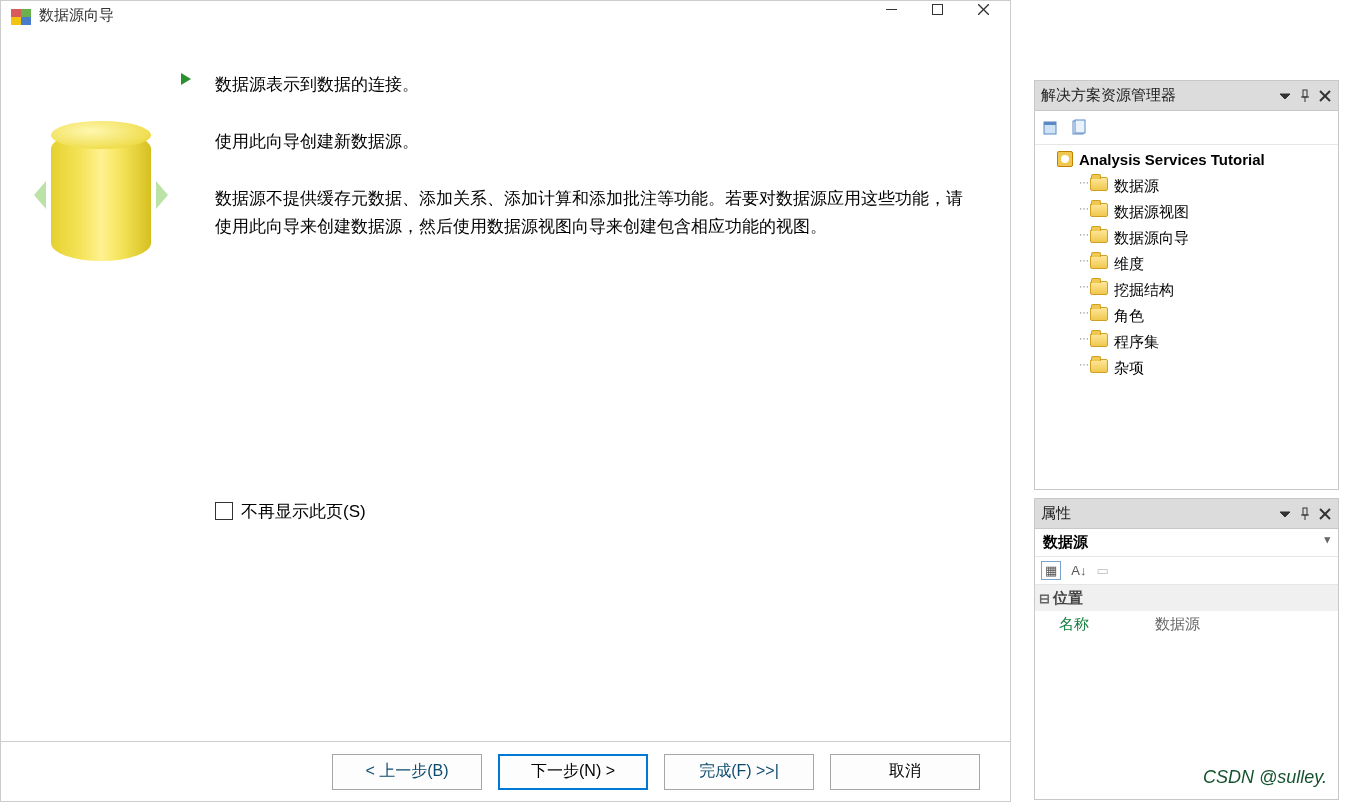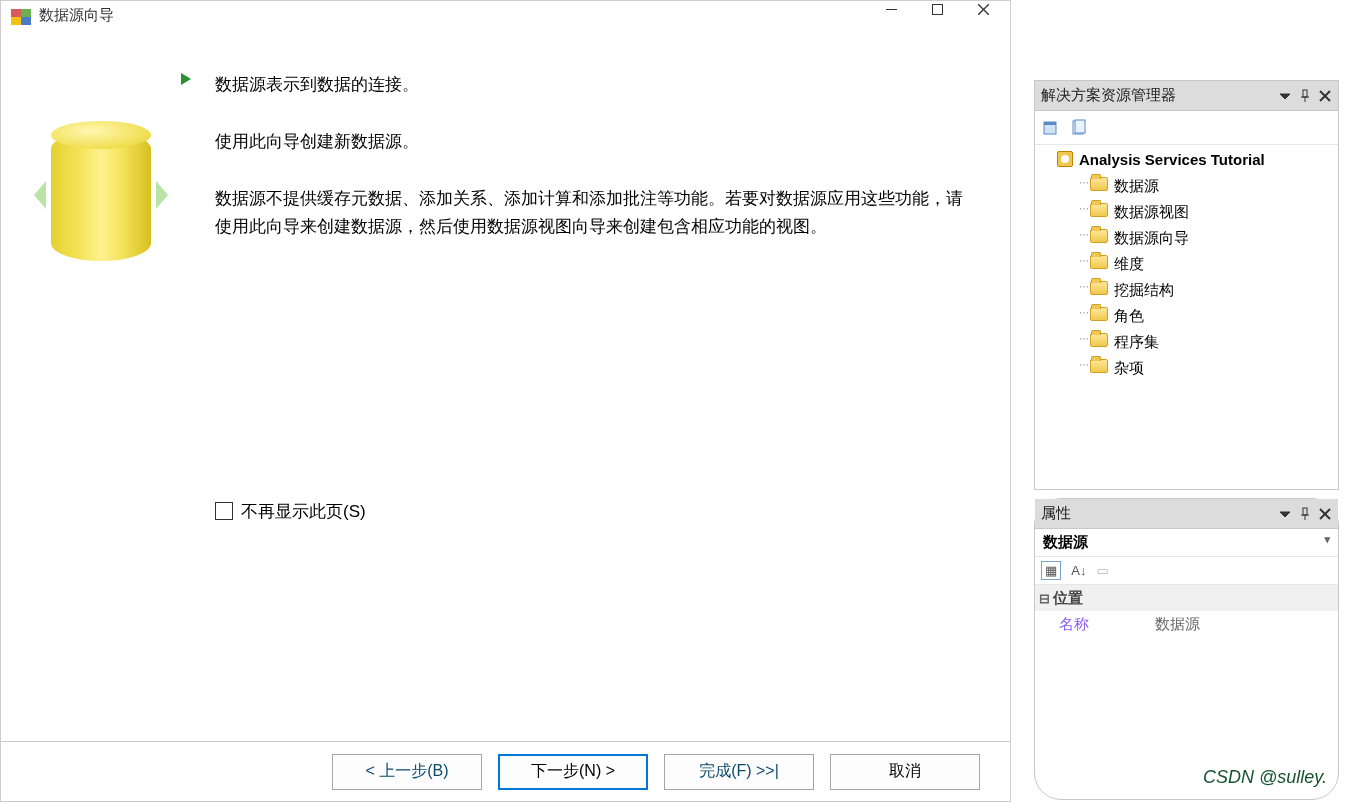--- a/index.html
+++ b/index.html
@@ -54,29 +54,29 @@
 .tree-row { display: flex; align-items: flex-start; height: 26px; }
 .indent1 { padding-left: 18px; }
 .indent2 { padding-left: 36px; }
 .folder { width: 18px; height: 14px; background: linear-gradient(#ffe79a,#f0c850); border: 1px solid #d0a020; border-radius: 2px; margin-right: 6px; position: relative; }
 .folder::before { content: ""; position: absolute; left: 0; top: -4px; width: 8px; height: 4px; background: #f0c850; border: 1px solid #d0a020; border-bottom: none; border-radius: 2px 2px 0 0; }
 .proj-icon { width: 16px; height: 16px; background: #f0c850; border: 1px solid #c08000; border-radius: 2px; margin-right: 6px; position: relative; }
 .proj-icon::after { content: ""; position: absolute; left: 3px; top: 3px; width: 8px; height: 8px; background: #fff; border-radius: 50%; }
 .bold { font-weight: 700; }
 .dots { color: #888; margin: 0 4px; font-size: 10px; letter-spacing: -3px; }
 
-.panel2 { margin-top: 8px; flex: 1; border-radius: 27px; }
+.panel2 { margin-top: 8px; flex: 1; }
 .obj-name { font-weight: 700; font-size: 15px; padding: 4px 8px; border-bottom: 1px solid #e6e6e6; display: flex; }
 .obj-name .dd { margin-left: auto; color: #666; font-size: 11px; }
 .prop-tools { height: 28px; display: flex; align-items: center; padding: 0 6px; gap: 10px; border-bottom: 1px solid #e6e6e6; font-size: 13px; color: #555; }
 .prop-grid { font-size: 15px; }
 .prop-cat { display: flex; align-items: center; height: 26px; background: #f0f0f0; padding-left: 4px; font-weight: 700; color: #444; }
 .prop-cat .pm { width: 14px; color: #666; font-size: 13px; }
 .prop-row { display: flex; height: 26px; align-items: center; }
-.prop-key { width: 120px; padding-left: 24px; color: #8b5cf6; }
+.prop-key { width: 120px; padding-left: 24px; color: #15803d; }
 .prop-val { flex: 1; color: #666; }
 
 .watermark { position: absolute; right: 20px; bottom: 14px; color: #14532d; font-size: 18px; font-style: italic; font-family: "Segoe UI", sans-serif; }
 </style>
 </head>
 <body>
 
 <div class="dialog">
   <div class="titlebar">
     <div class="titlebar-icon">

